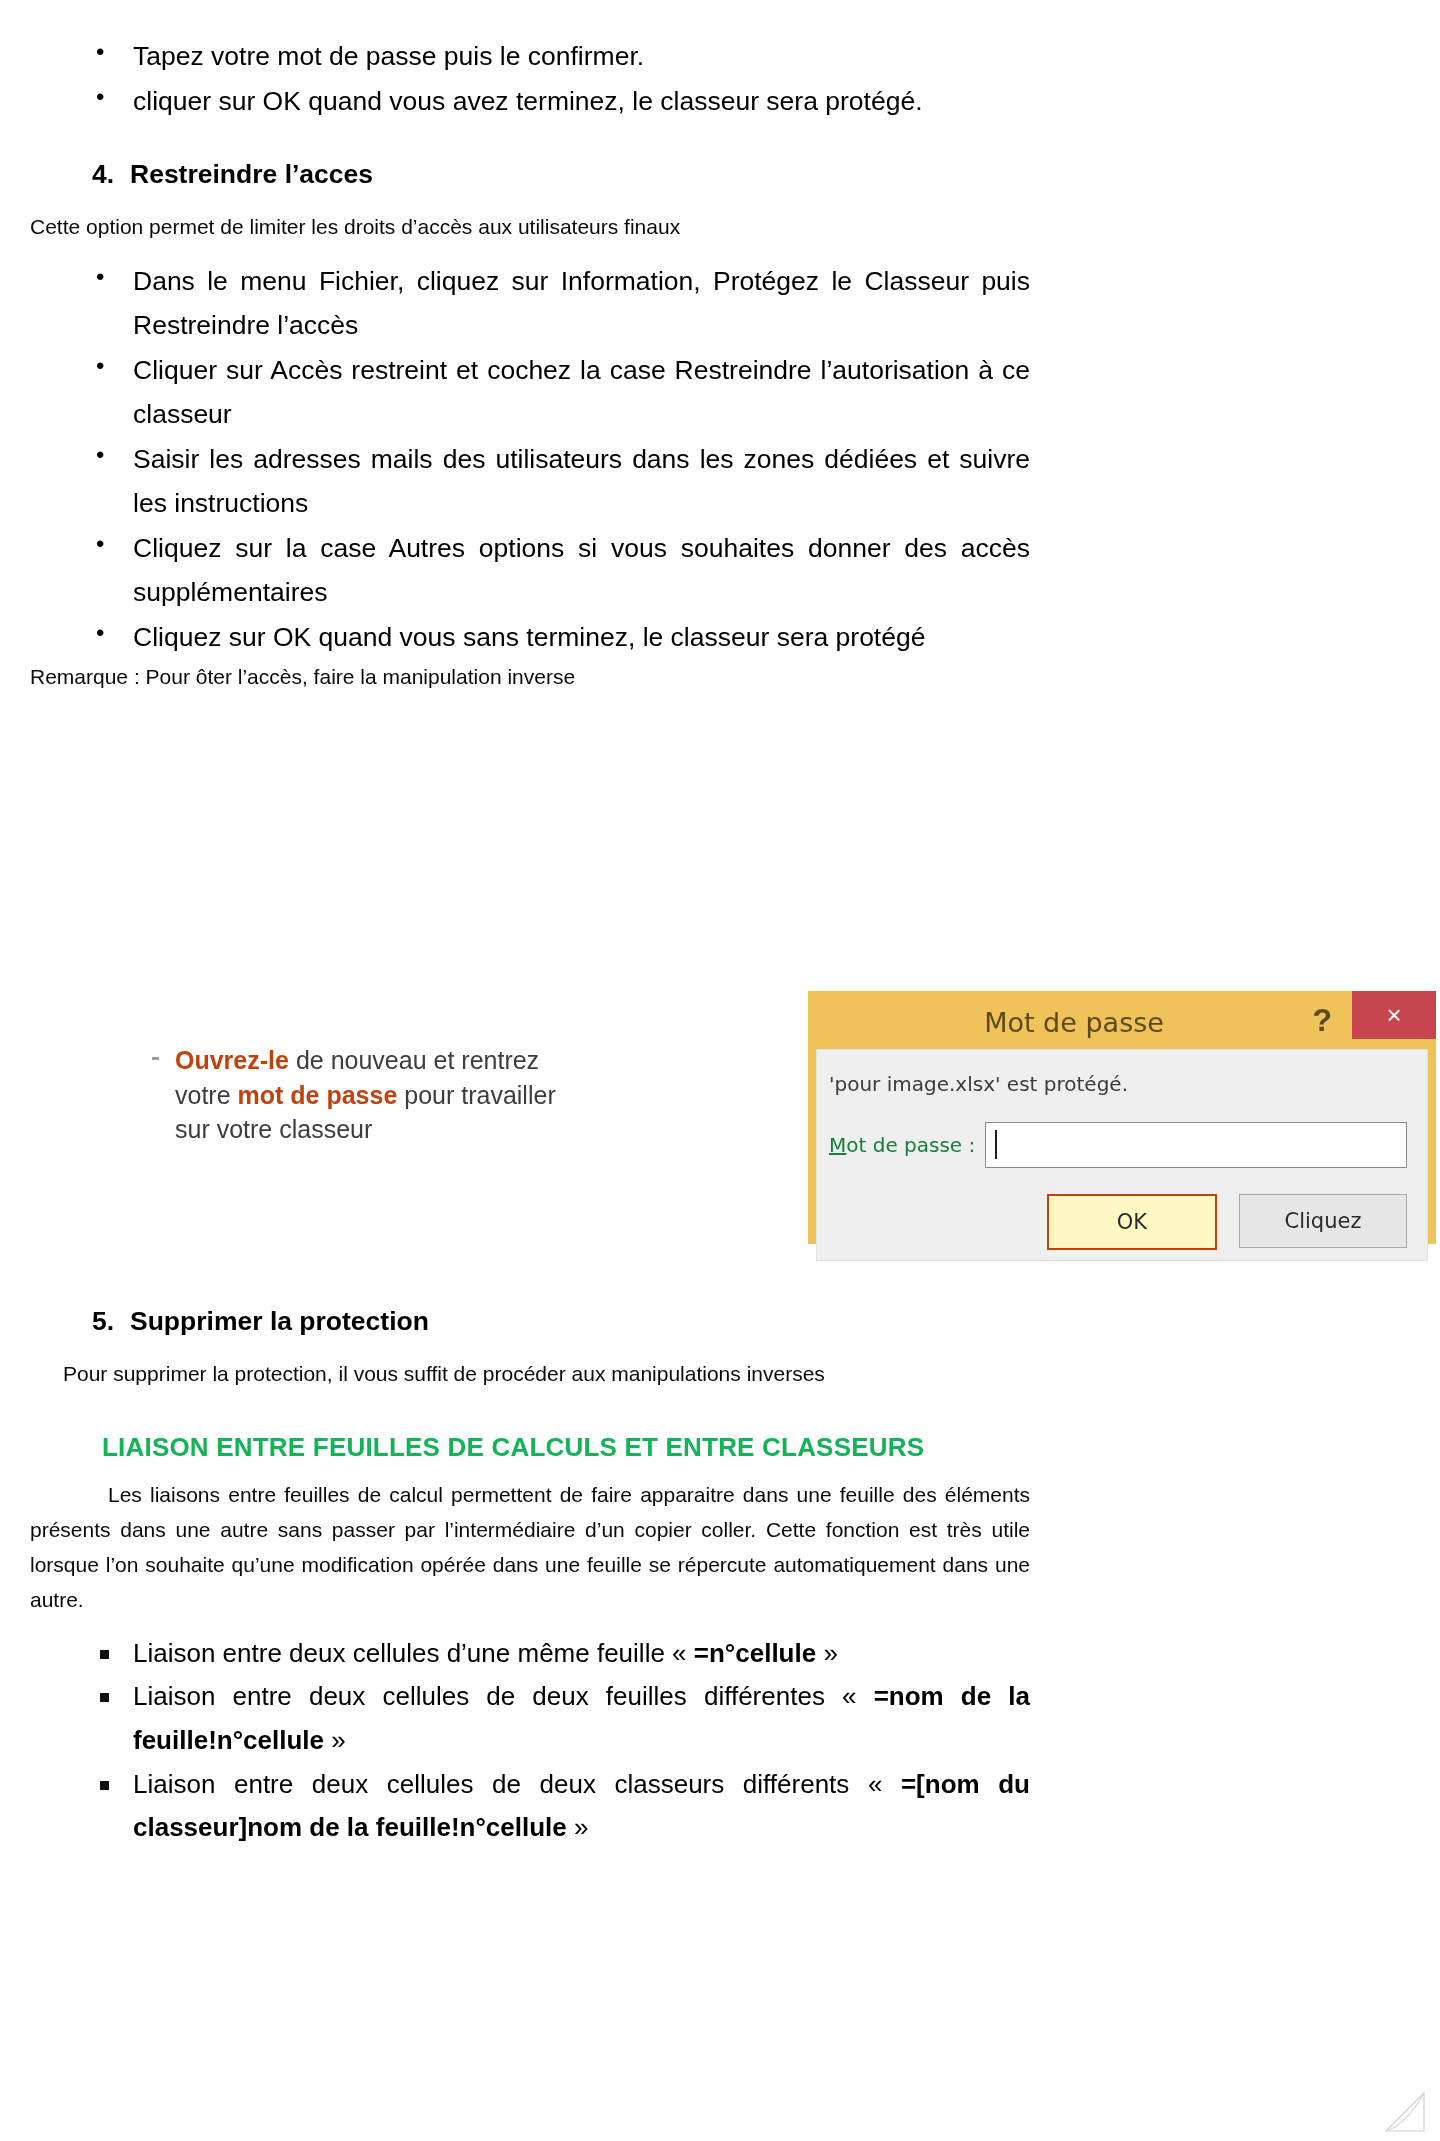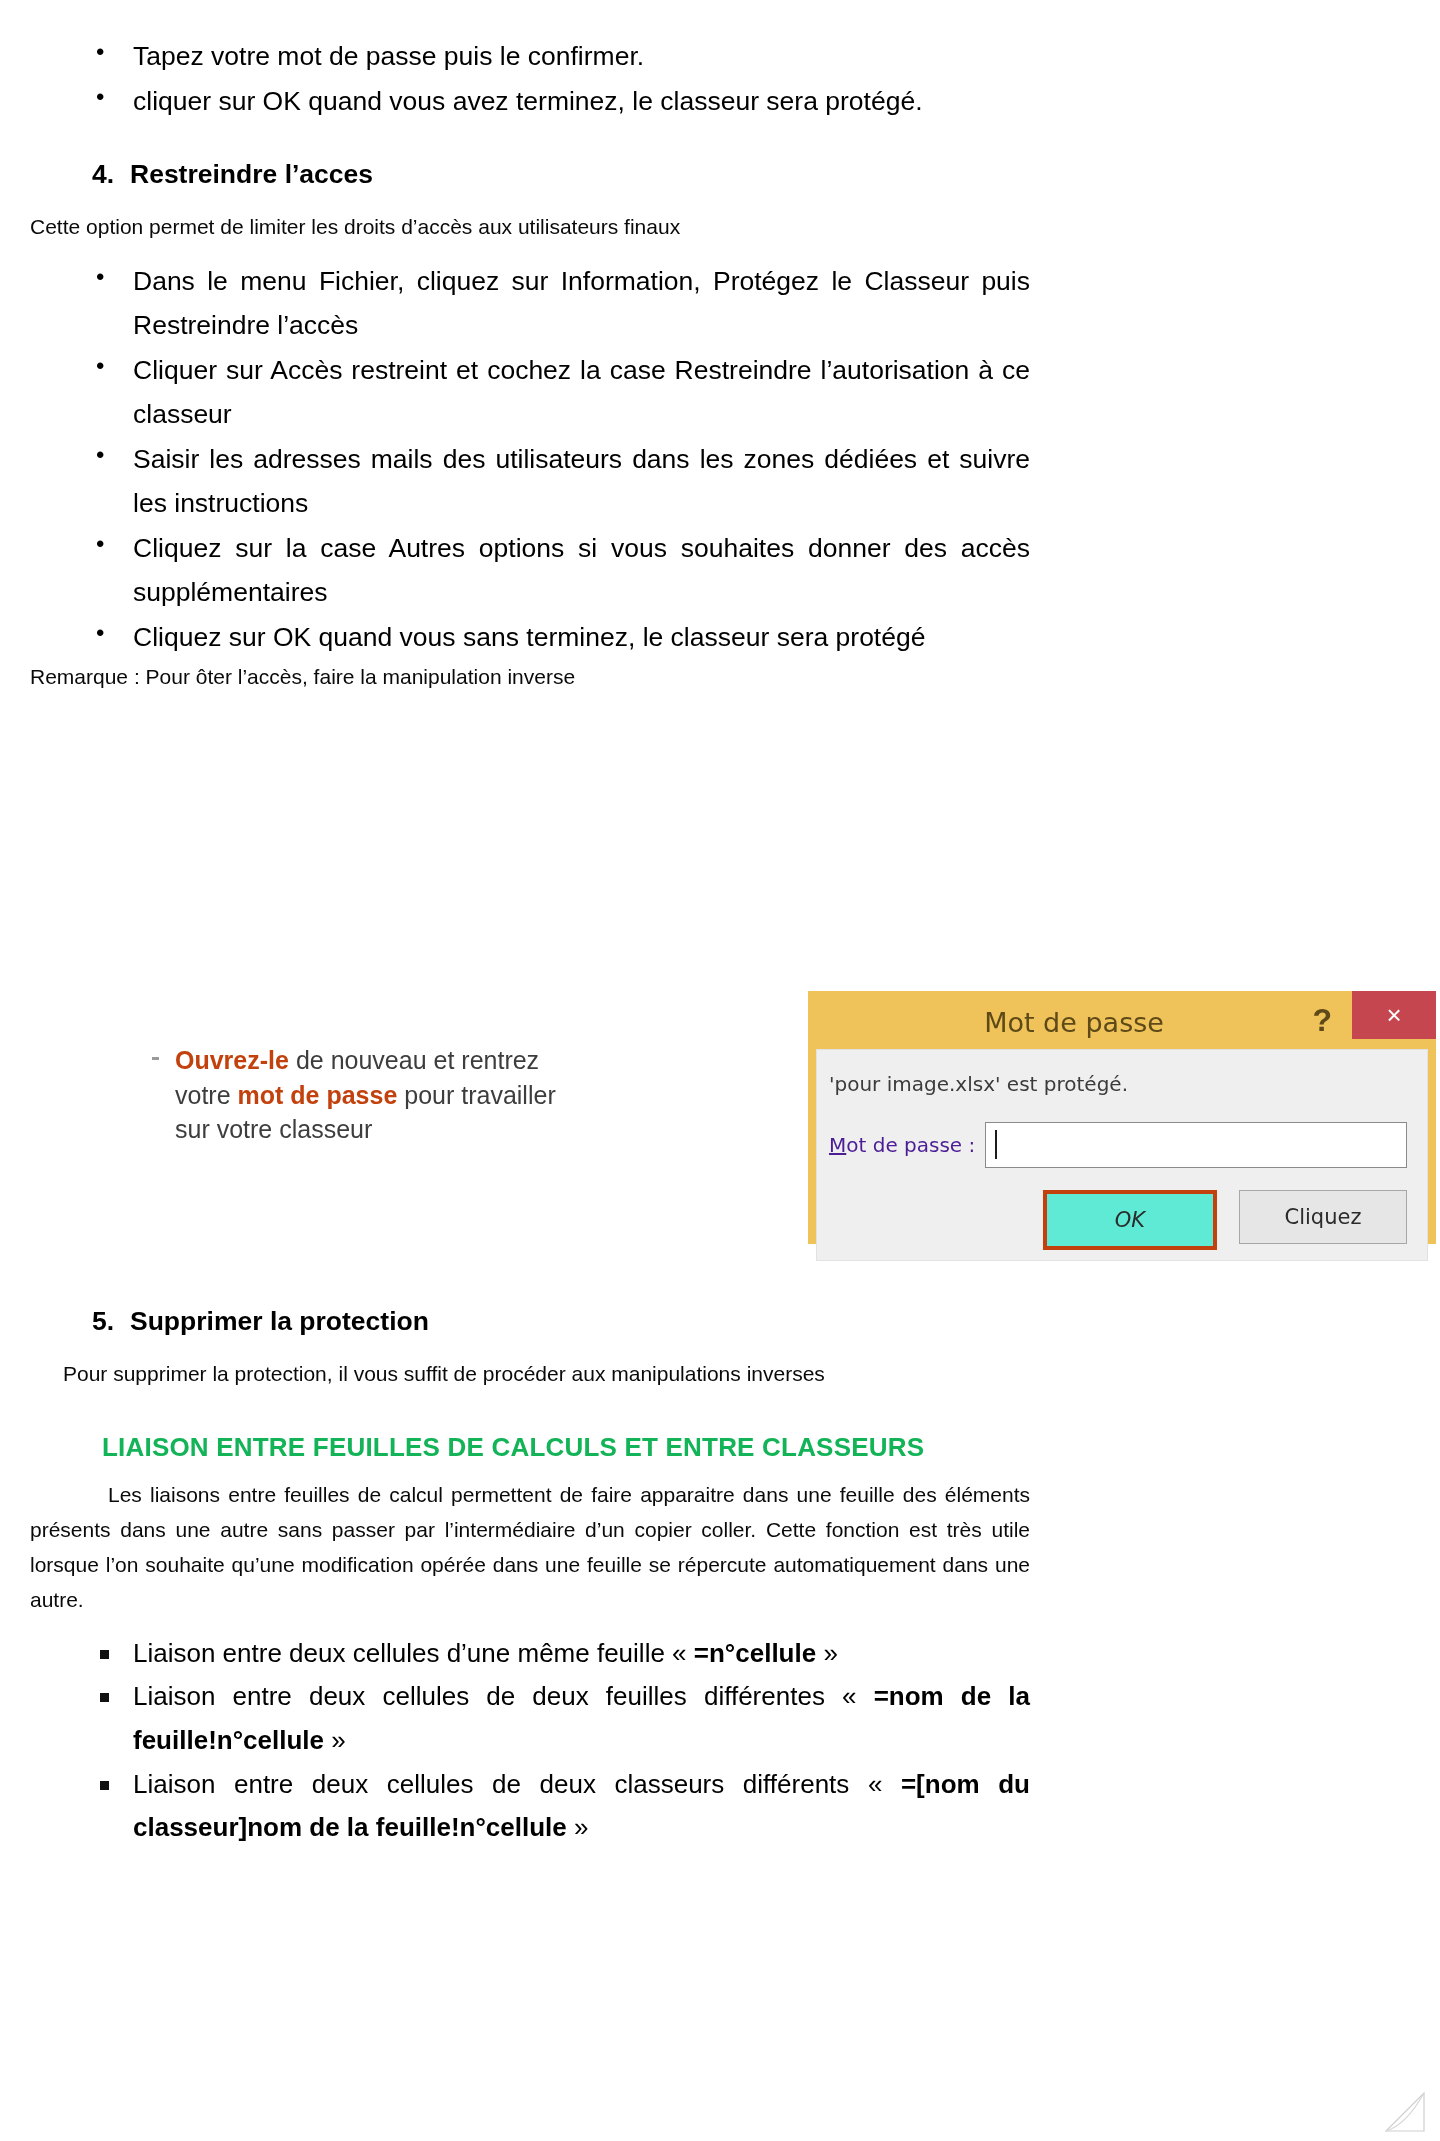--- a/index.html
+++ b/index.html
@@ -200,21 +200,21 @@
     color: #3b3b3b;
     font-family: "DejaVu Sans", sans-serif;
   }
   .dlg-row {
     margin-top: 26px;
     display: flex;
     align-items: center;
   }
   .dlg-label {
     font-size: 20px;
-    color: #4c1d95;
+    color: #15803d;
     width: 156px;
     flex: none;
     font-family: "DejaVu Sans", sans-serif;
   }
   .dlg-label u { text-decoration: underline; }
   .dlg-input {
     flex: 1;
     height: 44px;
     background: #ffffff;
     border: 1px solid #8a8a8a;
@@ -241,23 +241,22 @@
     line-height: 52px;
     text-align: center;
     font-size: 21px;
     color: #2b2b2b;
     background: #e6e6e6;
     border: 1px solid #a7a7a7;
     font-family: "DejaVu Sans", sans-serif;
     cursor: pointer;
   }
   .dlg-btn.default {
-    border: 4px solid #c2410c;
-    background: #5eead4;
-    font-style: italic;
+    border: 2px solid #c2410c;
+    background: #fef9c3;
   }
 
   
   .page-curl {
     position: absolute;
     right: 14px;
     bottom: 8px;
     width: 42px;
     height: 42px;
   }

